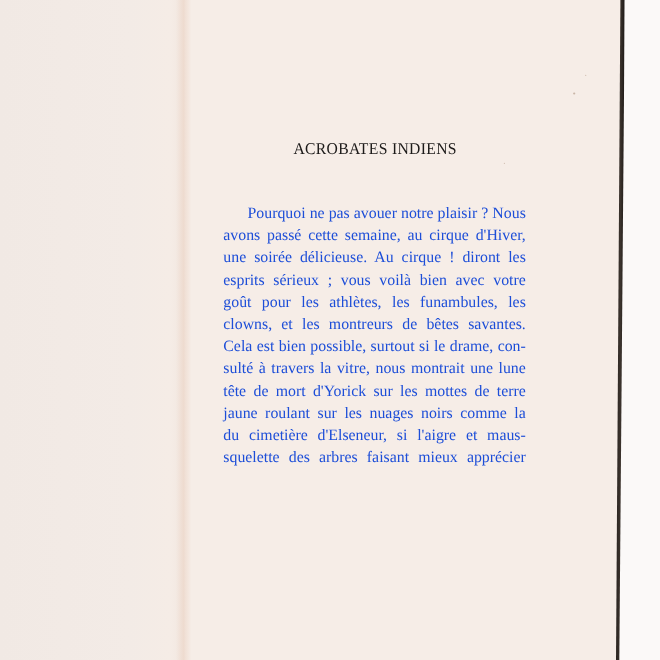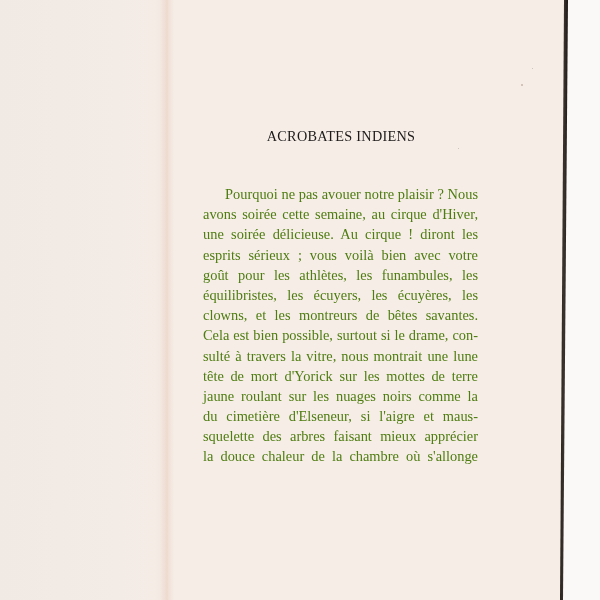--- a/index.html
+++ b/index.html
@@ -28,21 +28,21 @@
   }
   .title {
     position: absolute; left: 200px; width: 282px; top: 128px;
     text-align: center; font-size: 15px; letter-spacing: 0.3px; color: #1c1a19;
     font-family: "Liberation Serif", "DejaVu Serif", serif;
     transform: scaleX(0.95);
   }
   .body-text {
     position: absolute; left: 203px; top: 184px; width: 275px;
     font-family: "Liberation Serif", "DejaVu Serif", serif;
-    font-size: 14.4px; line-height: 20.2px; color: #4d7c0f;
+    font-size: 14.4px; line-height: 20.2px; color: #1d4ed8;
   }
   .line {
     display: block; white-space: nowrap; text-align: justify; text-align-last: justify;
     height: 20.2px;
   }
   .line.indent { padding-left: 22px; }
   .speck { position: absolute; width: 2px; height: 2px; background: #c9b6a8; border-radius: 1px; }
 </style>
 </head>
 <body>
@@ -53,26 +53,24 @@
 <div class="page-edge"></div>
 
 <div class="speck" style="left:521px;top:84px;"></div>
 <div class="speck" style="left:532px;top:68px;width:1px;height:1px;"></div>
 <div class="speck" style="left:458px;top:148px;width:1px;height:1px;"></div>
 
 <h1 class="title" style="margin:0;font-weight:normal;">ACROBATES INDIENS</h1>
 
 <div class="body-text">
   <span class="line indent">Pourquoi ne pas avouer notre plaisir ? Nous</span>
-  <span class="line">avons soirée cette semaine, au cirque d'Hiver,</span>
+  <span class="line">avons passé cette semaine, au cirque d'Hiver,</span>
   <span class="line">une soirée délicieuse. Au cirque ! diront les</span>
   <span class="line">esprits sérieux ; vous voilà bien avec votre</span>
   <span class="line">goût pour les athlètes, les funambules, les</span>
-  <span class="line">équilibristes, les écuyers, les écuyères, les</span>
   <span class="line">clowns, et les montreurs de bêtes savantes.</span>
   <span class="line">Cela est bien possible, surtout si le drame, con-</span>
   <span class="line">sulté à travers la vitre, nous montrait une lune</span>
   <span class="line">tête de mort d'Yorick sur les mottes de terre</span>
   <span class="line">jaune roulant sur les nuages noirs comme la</span>
   <span class="line">du cimetière d'Elseneur, si l'aigre et maus-</span>
   <span class="line">squelette des arbres faisant mieux apprécier</span>
-  <span class="line">la douce chaleur de la chambre où s'allonge</span>
 </div>
 
 </body></html>

